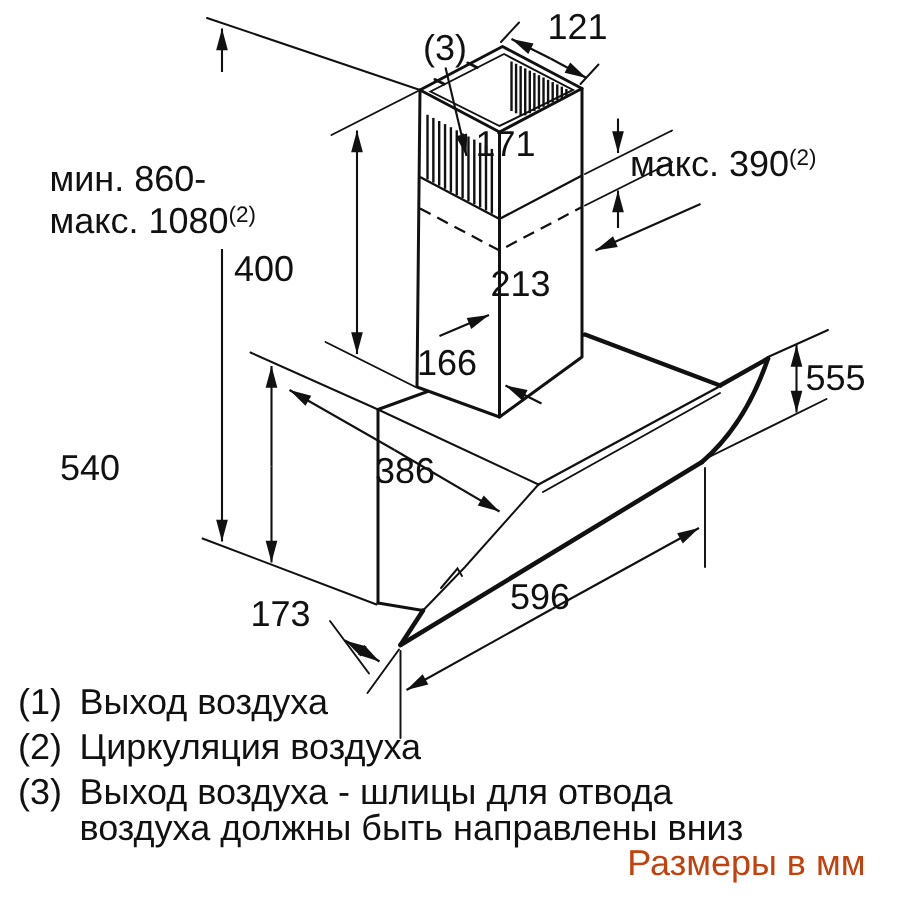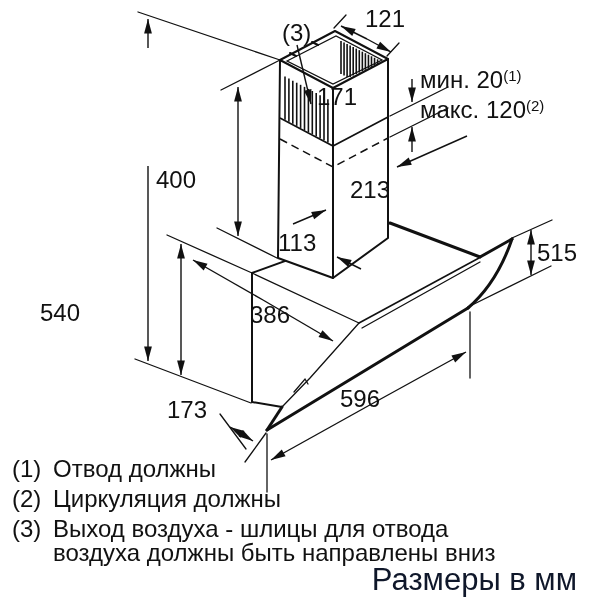--- a/index.html
+++ b/index.html
@@ -2,21 +2,21 @@
 <html><head>
 <meta charset="utf-8">
 <style>
   html,body{margin:0;padding:0;background:#fff;}
   #stage{position:relative;width:600px;height:600px;background:#fff;overflow:hidden;
          font-family:"Liberation Sans", sans-serif;color:#111;}
   #diag{position:absolute;left:0;top:0;}
   .lbl{position:absolute;font-size:24px;line-height:1.05;white-space:nowrap;color:#111;}
   .lbl sup{font-size:15px;position:relative;top:2px;vertical-align:super;line-height:0;}
   .fn{position:absolute;font-size:24px;white-space:nowrap;color:#111;}
-  .units{position:absolute;font-size:31px;white-space:nowrap;color:#0f172a;}
+  .units{position:absolute;font-size:24px;white-space:nowrap;color:#c2410c;}
   svg .thin{stroke:#111;stroke-width:1.3;fill:none;stroke-linecap:round;}
   svg .dim{stroke:#111;stroke-width:1.4;fill:none;}
   svg .edge{stroke:#111;stroke-width:2;fill:none;stroke-linejoin:round;stroke-linecap:round;}
   svg .thick{stroke:#111;stroke-width:3;fill:none;stroke-linejoin:round;stroke-linecap:round;}
   svg .face{fill:#fff;stroke:#111;stroke-width:2;stroke-linejoin:round;}
   svg .mid{stroke:#111;stroke-width:1.6;fill:none;}
   svg .dash{stroke:#111;stroke-width:1.5;fill:none;stroke-dasharray:8 5;}
   svg .slit{stroke:#111;stroke-width:1.6;}
 </style>
 </head>
@@ -127,40 +127,41 @@
     <path class="dim" d="M293,224 L326,210" marker-end="url(#ah)"></path>
     <path class="dim" d="M361,269 L337,257" marker-end="url(#ah)"></path>
     <path class="dim" d="M242,434 L230,427" marker-end="url(#ah)"></path>
     <path class="dim" d="M242,434 L253,441" marker-end="url(#ah)"></path>
     <path class="dim" d="M368,406 L271,460" marker-end="url(#ah)"></path>
     <path class="dim" d="M368,406 L466,352" marker-end="url(#ah)"></path>
     <path class="dim" d="M297,45 L311,104" marker-end="url(#ah)"></path>
   </g>
 </svg>
 
+<div class="lbl" style="left:33px;top:107px">мин. 860-</div>
+<div class="lbl" style="left:33px;top:135px"><span>макс. 1080</span><sup>(2)</sup></div>
 
 <div class="lbl" style="left:282px;top:20px">(3)</div>
 <div class="lbl" style="left:365px;top:6px">121</div>
 <div class="lbl" style="left:317px;top:84px">171</div>
 
-<div class="lbl" style="left:420px;top:67px"><span>мин. 20</span><sup>(1)</sup></div>
-<div class="lbl" style="left:420px;top:97px"><span>макс. 120</span><sup>(2)</sup></div>
+<div class="lbl" style="left:420px;top:97px"><span>макс. 390</span><sup>(2)</sup></div>
 
 <div class="lbl" style="left:156px;top:167px">400</div>
-<div class="lbl" style="left:350px;top:177px">213</div>
-<div class="lbl" style="left:278px;top:230px">113</div>
-<div class="lbl" style="left:537px;top:240px">515</div>
+<div class="lbl" style="left:327px;top:177px">213</div>
+<div class="lbl" style="left:278px;top:230px">166</div>
+<div class="lbl" style="left:537px;top:240px">555</div>
 <div class="lbl" style="left:40px;top:300px">540</div>
 <div class="lbl" style="left:250px;top:302px">386</div>
 <div class="lbl" style="left:167px;top:397px">173</div>
 <div class="lbl" style="left:340px;top:386px">596</div>
 
 <div class="fn" style="left:12px;top:455px">(1)</div>
-<div class="fn" style="left:53px;top:455px">Отвод должны</div>
+<div class="fn" style="left:53px;top:455px">Выход воздуха</div>
 <div class="fn" style="left:12px;top:485px">(2)</div>
-<div class="fn" style="left:53px;top:485px">Циркуляция должны</div>
+<div class="fn" style="left:53px;top:485px">Циркуляция воздуха</div>
 <div class="fn" style="left:12px;top:515px">(3)</div>
 <div class="fn" style="left:53px;top:539px">воздуха должны быть направлены вниз</div>
 <div class="fn" style="left:53px;top:515px">Выход воздуха - шлицы для отвода</div>
 
 <div class="units" style="right:23px;top:562px">Размеры в мм</div>
 
 </div>
 
 </body></html>

